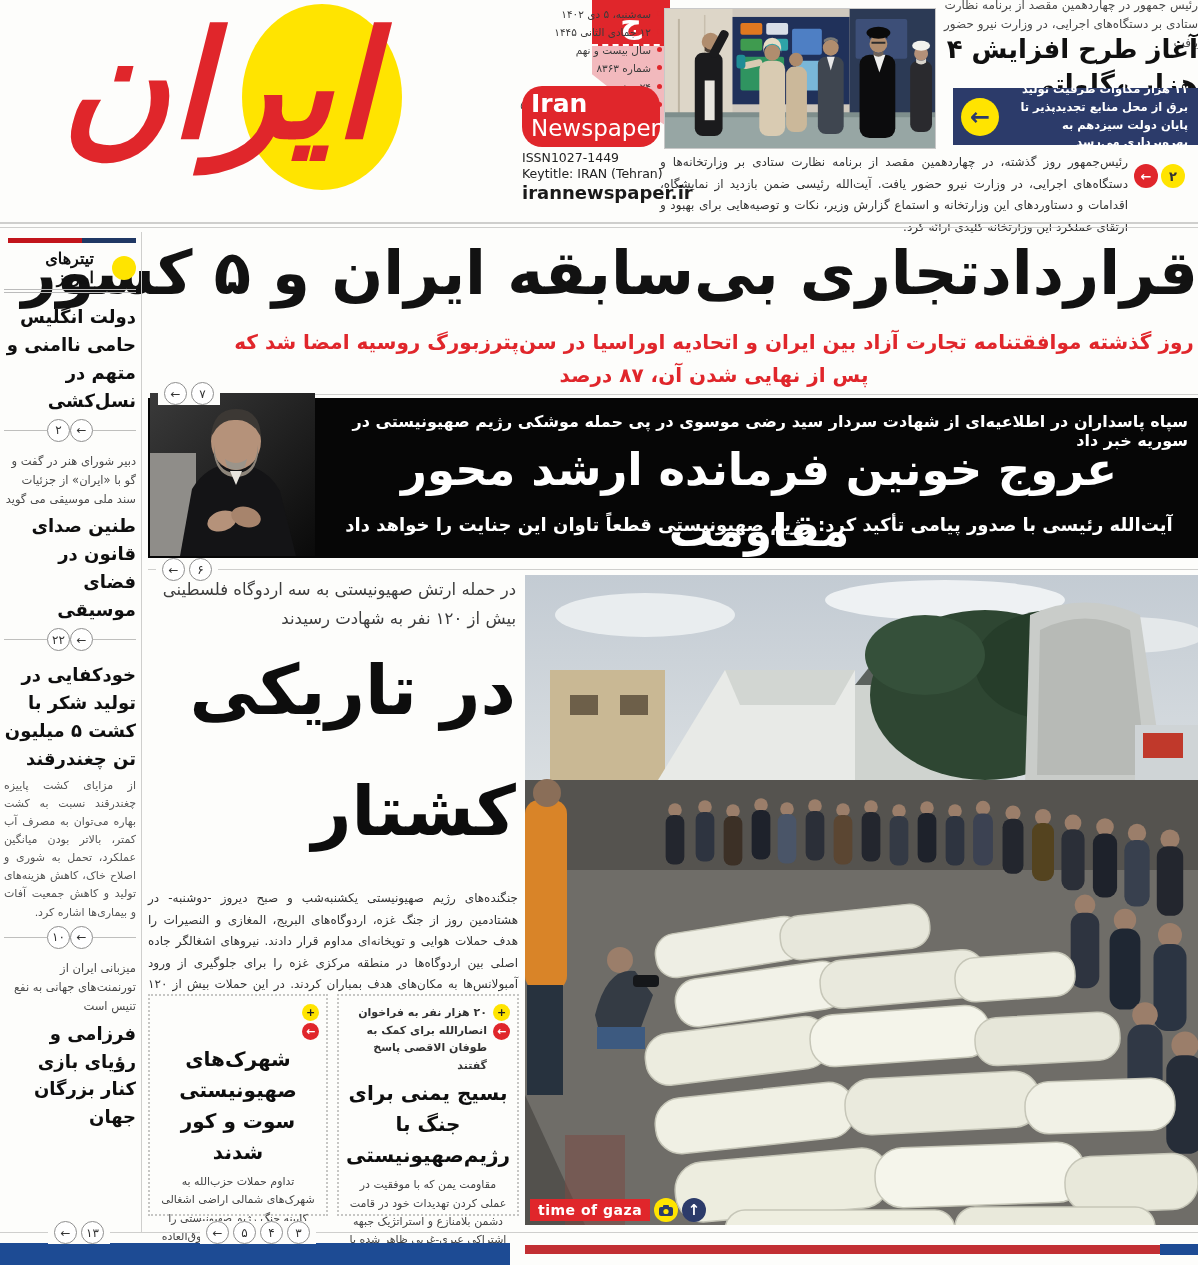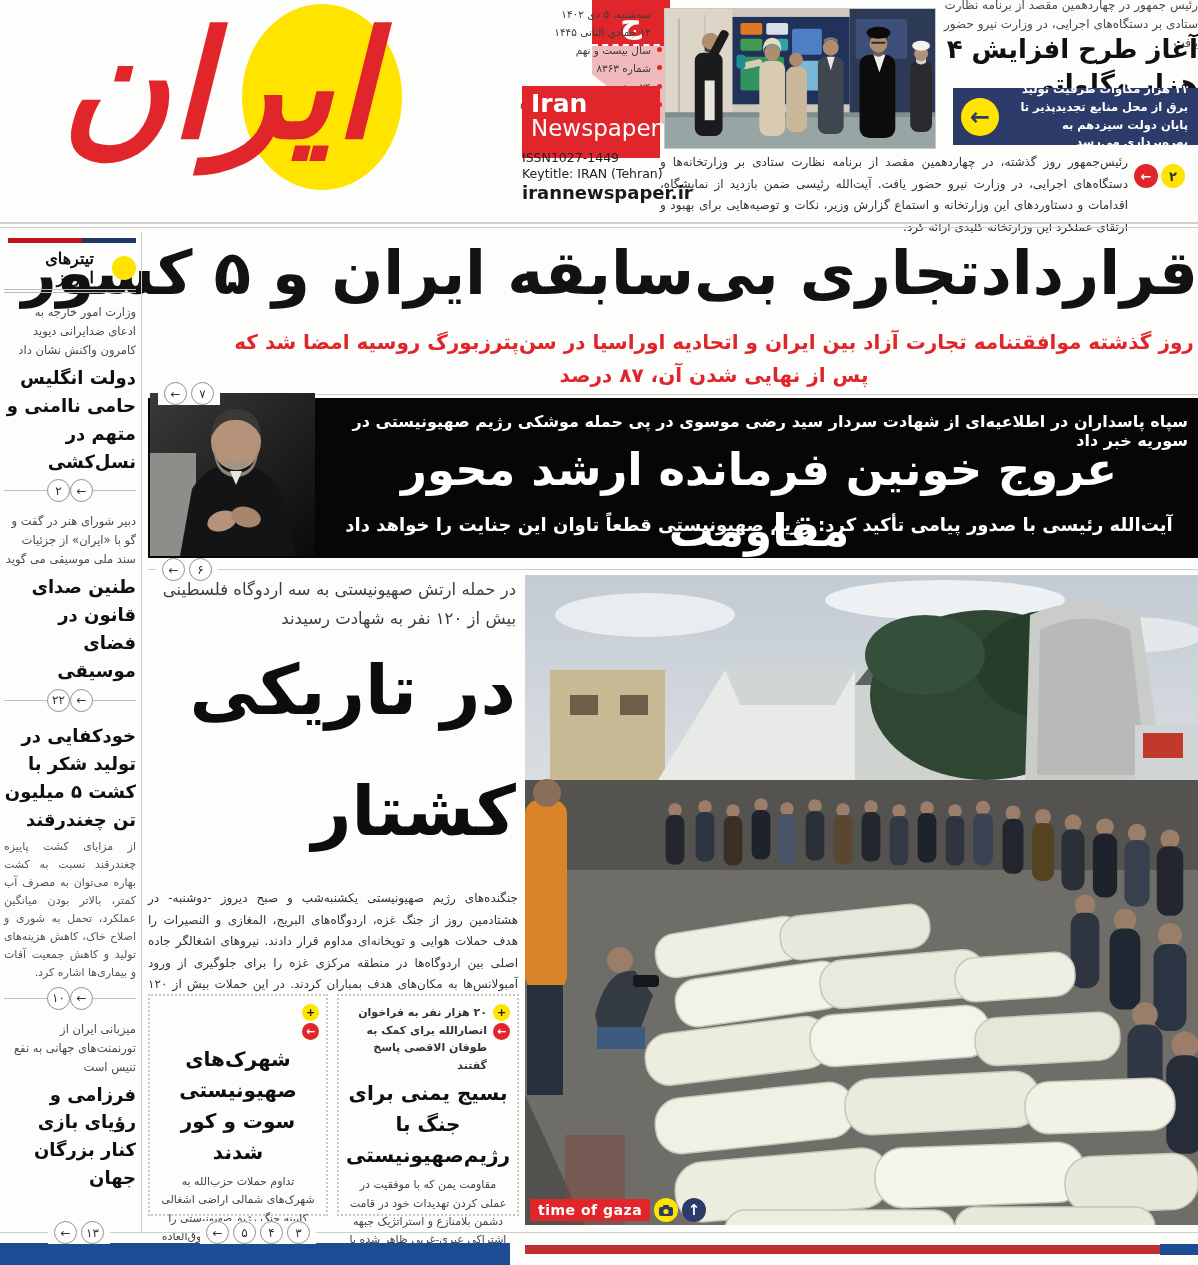--- a/index.html
+++ b/index.html
@@ -19,22 +19,22 @@
   .ribbon { position:absolute; left:592px; top:0; width:78px; height:128px;
     background:#f2b9bd; clip-path:polygon(0 0,100% 0,100% 100%,46% 80%,0 58%); }
   .ribbon-top { position:absolute; left:0; top:0; width:100%; height:46px; background:#e0262b;
     color:#fff; font-size:30px; font-weight:bold; text-align:center; line-height:46px;
     border-bottom:2px dashed #fff; }
   .date-col { position:absolute; left:520px; top:8px; width:142px; direction:rtl; }
   .date-item { position:relative; font-size:10.5px; color:#3a3a3a; padding-right:11px;
     margin-bottom:4.5px; line-height:1.3; }
   .date-item::before { content:""; position:absolute; right:0; top:3px; width:5px; height:5px;
     border-radius:50%; background:#e0262b; }
-  .brand-box { position:absolute; left:522px; top:86px; width:138px; height:72px;
-    background:#e0262b; color:#fff; padding:5px 9px; direction:ltr; }
+  .brand-box { position:absolute; left:522px; top:86px; width:138px; height:61px;
+    background:#e0262b; color:#fff; padding:5px 9px; direction:ltr;border-radius:20px; }
   .brand-box .l1 { font-size:25px; font-weight:bold; line-height:1.0; }
   .brand-box .l2 { font-size:23px; line-height:1.05; }
   .issn { position:absolute; left:522px; top:150px; width:150px; direction:ltr;
     font-size:12.5px; color:#222; line-height:1.25; }
   .website { position:absolute; left:522px; top:182px; width:150px; direction:ltr;
     font-size:18px; font-weight:bold; color:#1a1a1a; }
   .top-photo { position:absolute; left:664px; top:8px; width:272px; height:141px;
     border:1px solid #c8c8c8; background:#cfc8bd; }
   .top-kicker { position:absolute; left:944px; top:-4px; width:254px; font-size:12px;
     color:#4a4a4a; text-align:right; direction:rtl; line-height:1.6; }
@@ -276,21 +276,20 @@
   <div class="hair" style="left:141px; top:232px; width:1px; height:1000px;"></div>
   <div class="sidebar">
     <div class="sb-bar"></div>
     <div class="sb-head">
       <span class="sb-dot"></span>
       <span class="sb-title">تیترهای امروز</span>
     </div>
     <div class="sb-dbl"></div>
 
     <div>
-      <div class="sb-kicker">وزارت امور خارجه به ادعای ضدایرانی دیوید کامرون واکنش نشان داد</div>
       <div class="sb-headline">دولت انگلیس حامی ناامنی و متهم در نسل‌کشی</div>
       <div class="sb-marker">
         <span class="ln"></span>
         <span class="pg">←</span>
         <span class="pg">۲</span>
         <span class="ln"></span>
       </div>
     </div>
 
     <div>

